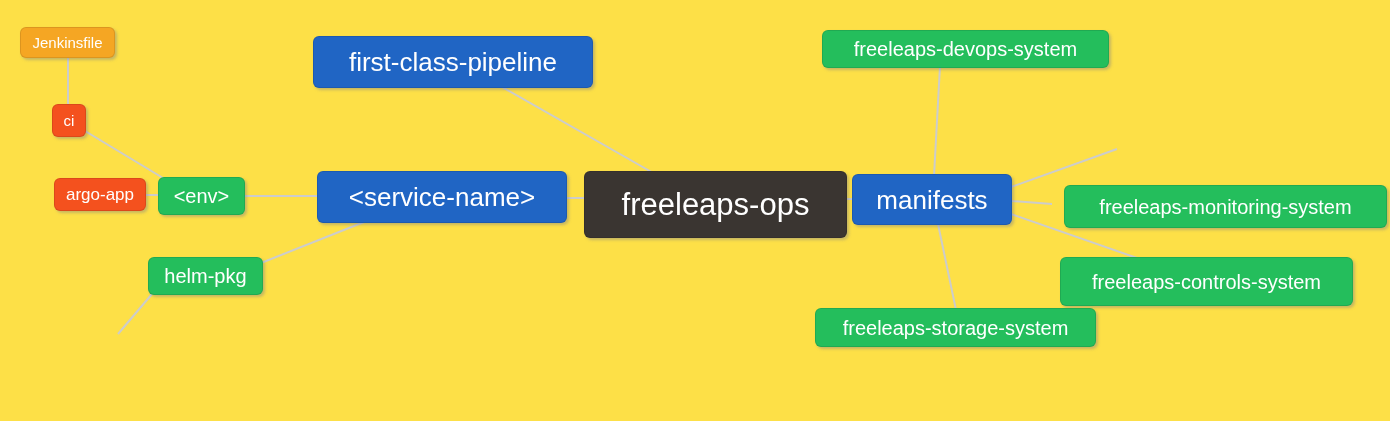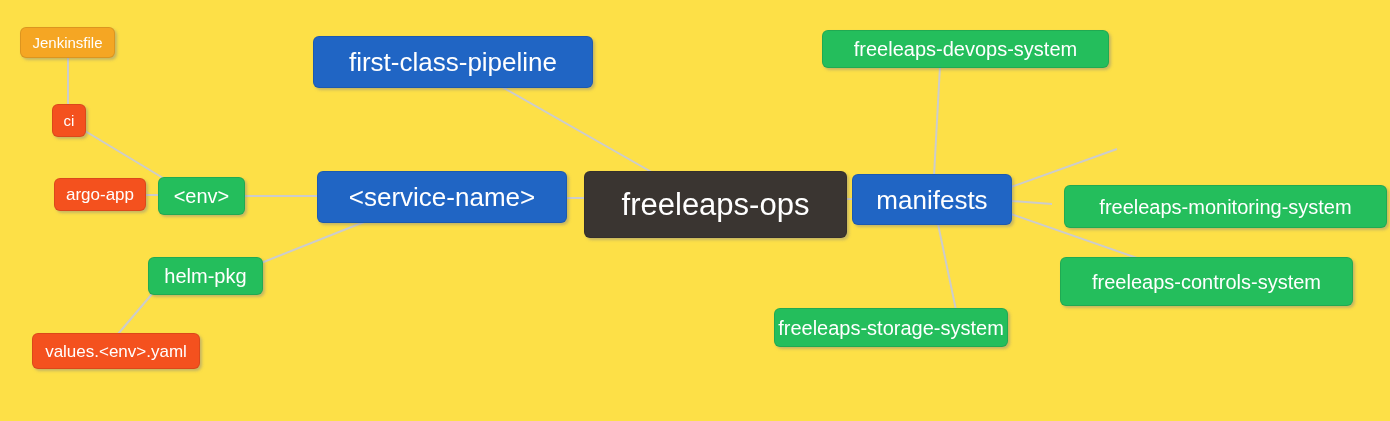--- a/index.html
+++ b/index.html
@@ -41,21 +41,21 @@
   #n-argo-app{left:30px;top:178px;width:92px;height:33px;}
   #n-env{left:158px;top:177px;width:87px;height:38px;}
   #n-service-name{left:317px;top:171px;width:250px;height:52px;}
   #n-first-class-pipeline{left:313px;top:36px;width:280px;height:52px;}
   #n-freeleaps-ops{left:584px;top:171px;width:263px;height:67px;}
   #n-manifests{left:852px;top:174px;width:160px;height:51px;}
   #n-devops{left:798px;top:30px;width:287px;height:38px;margin-left:24px;}
   #n-network{left:1055px;top:112px;width:295px;height:38px;}
   #n-monitoring{left:1064px;top:185px;width:323px;height:43px;}
   #n-controls{left:1060px;top:257px;width:293px;height:49px;}
-  #n-storage{left:774px;top:308px;width:234px;height:39px;}
+  #n-storage{left:815px;top:308px;width:281px;height:39px;}
   #n-helm-pkg{left:148px;top:257px;width:115px;height:38px;}
   #n-values{left:8px;top:333px;width:168px;height:36px;}
 </style>
 </head>
 <body>
 
 <div class="canvas">
 
   <svg class="edges" viewBox="0 0 1390 421" xmlns="http://www.w3.org/2000/svg">
     <line x1="68" y1="58" x2="68" y2="104"></line>
@@ -80,15 +80,14 @@
   <div id="n-env" class="node c-green fs-md">&lt;env&gt;</div>
   <div id="n-service-name" class="node c-blue fs-lg">&lt;service-name&gt;</div>
   <div id="n-first-class-pipeline" class="node c-blue fs-lg">first-class-pipeline</div>
   <div id="n-freeleaps-ops" class="node c-dark fs-xl">freeleaps-ops</div>
   <div id="n-manifests" class="node c-blue fs-lg">manifests</div>
   <div id="n-devops" class="node c-green fs-md">freeleaps-devops-system</div>
   <div id="n-monitoring" class="node c-green fs-md">freeleaps-monitoring-system</div>
   <div id="n-controls" class="node c-green fs-md">freeleaps-controls-system</div>
   <div id="n-storage" class="node c-green fs-md">freeleaps-storage-system</div>
   <div id="n-helm-pkg" class="node c-green fs-md">helm-pkg</div>
-  <div id="n-values" class="node c-red fs-sm">values.&lt;env&gt;.yaml</div>
 
 </div>
 
 </body></html>

